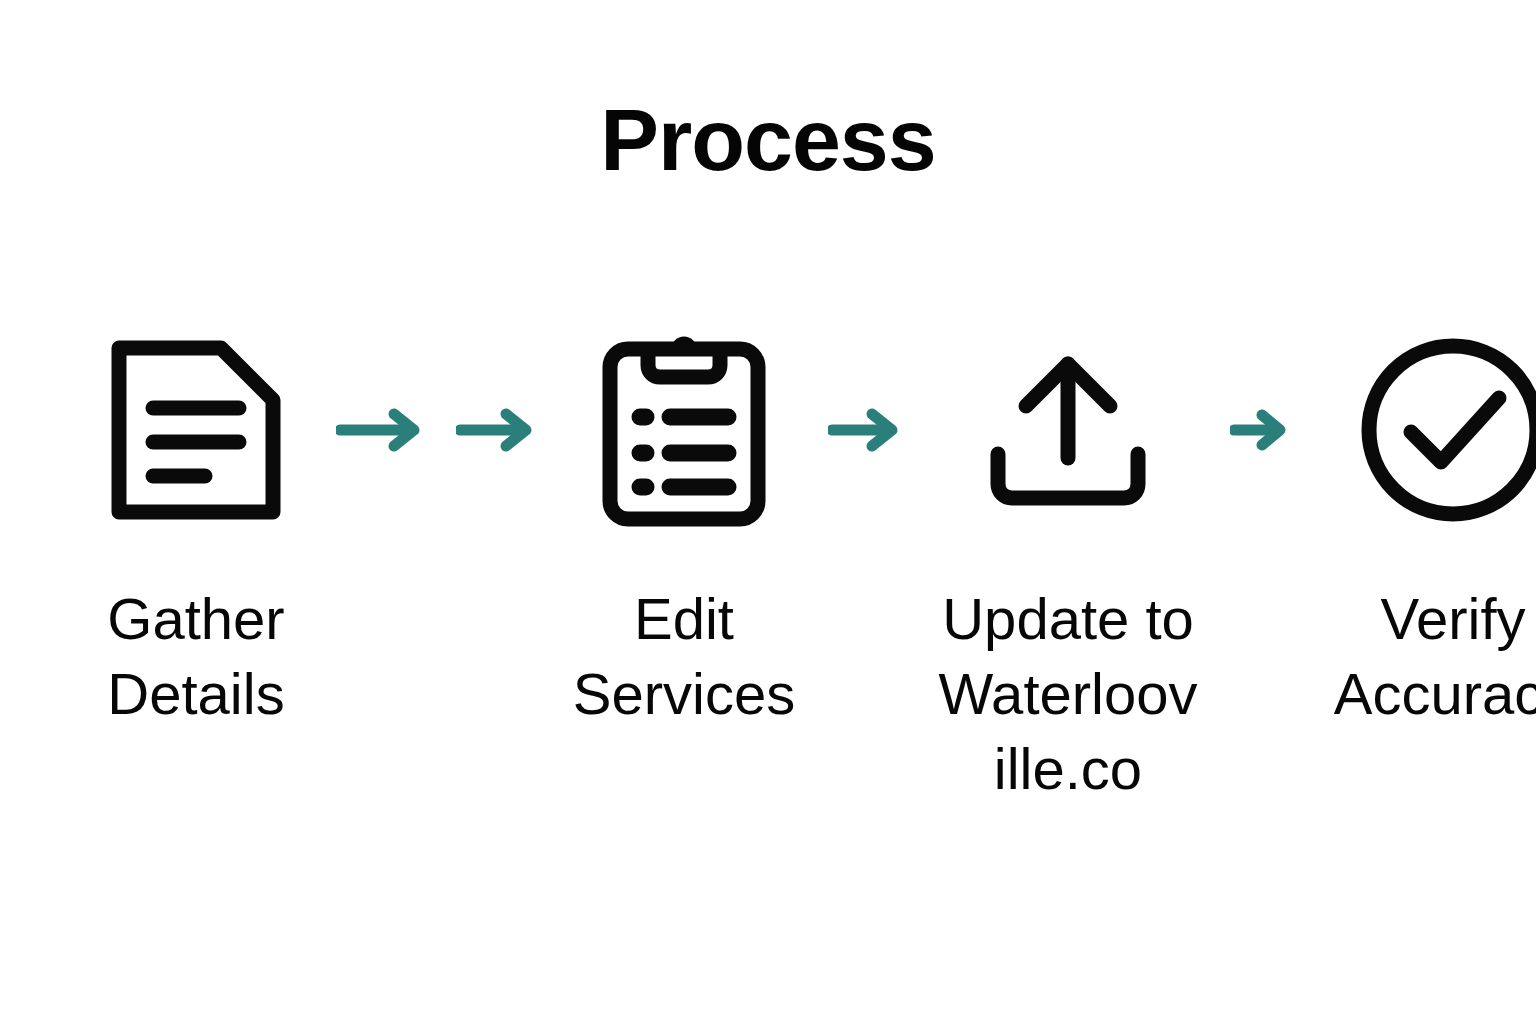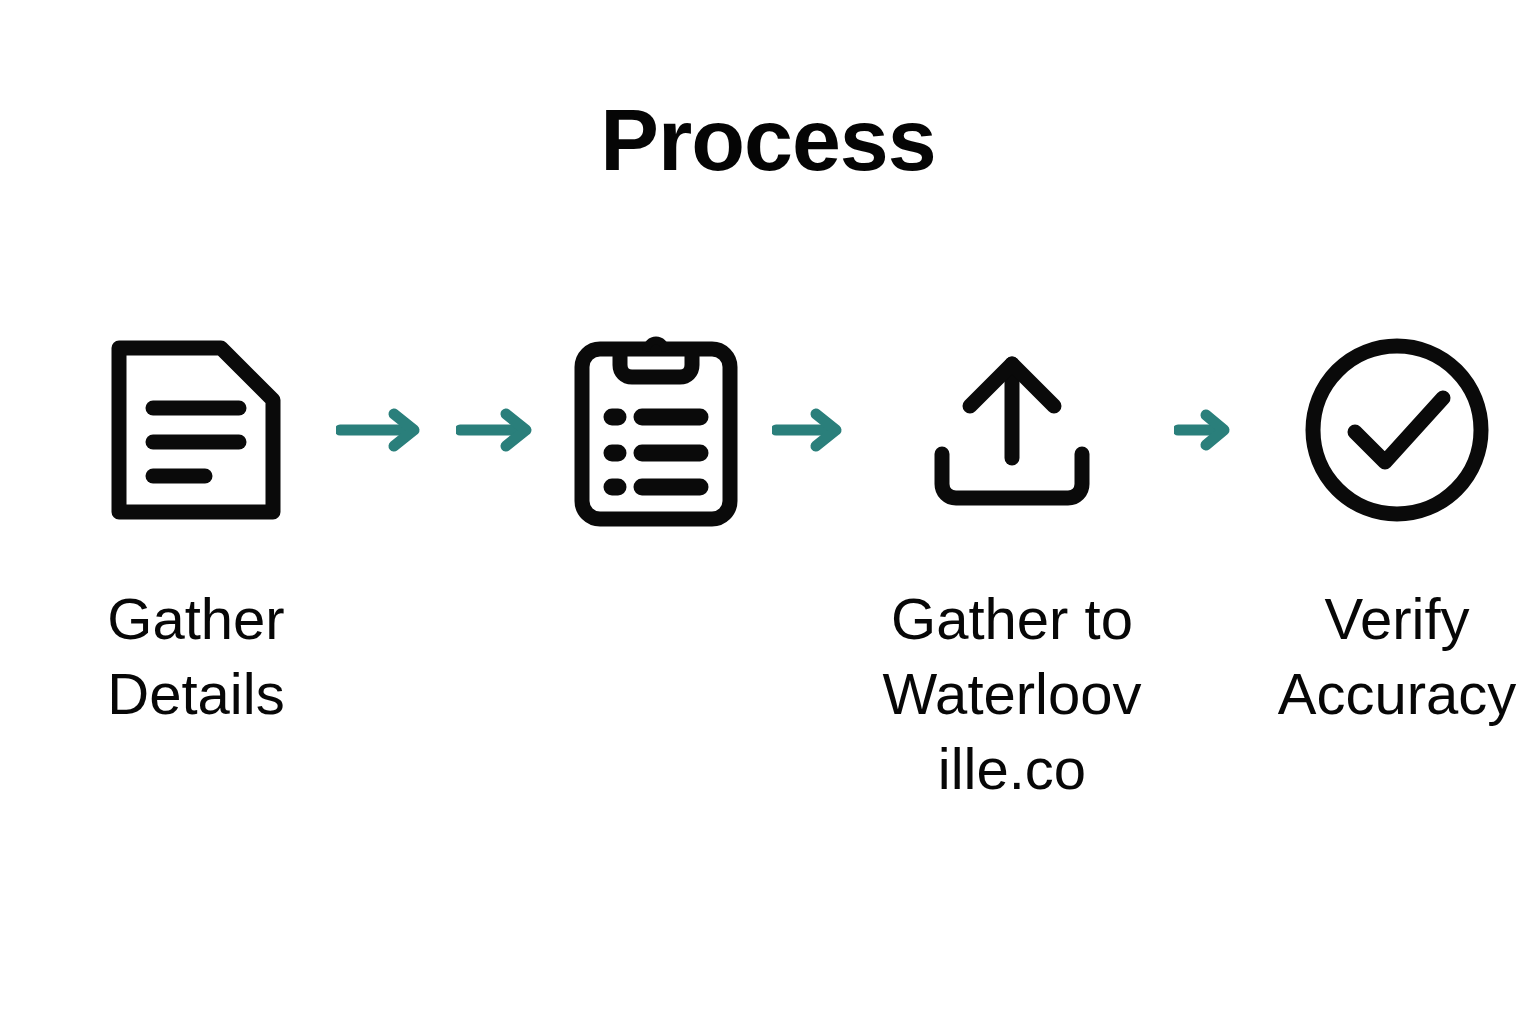--- a/index.html
+++ b/index.html
@@ -139,38 +139,39 @@
           <path d="M52 20 V36 C52 43 57 48 64 48 H112 C119 48 124 43 124 36 V20" fill="none" stroke="#0a0a0a" stroke-width="15" stroke-linejoin="round"></path>
           <path d="M78 22 C80 8 96 8 98 22" fill="#0a0a0a" stroke="#0a0a0a" stroke-width="8" stroke-linejoin="round"></path>
           <line x1="44" y1="88" x2="50" y2="88" stroke="#0a0a0a" stroke-width="17" stroke-linecap="round"></line>
           <line x1="74" y1="88" x2="132" y2="88" stroke="#0a0a0a" stroke-width="17" stroke-linecap="round"></line>
           <line x1="44" y1="124" x2="50" y2="124" stroke="#0a0a0a" stroke-width="17" stroke-linecap="round"></line>
           <line x1="74" y1="124" x2="132" y2="124" stroke="#0a0a0a" stroke-width="17" stroke-linecap="round"></line>
           <line x1="44" y1="158" x2="50" y2="158" stroke="#0a0a0a" stroke-width="17" stroke-linecap="round"></line>
           <line x1="74" y1="158" x2="132" y2="158" stroke="#0a0a0a" stroke-width="17" stroke-linecap="round"></line>
         </svg>
       </div>
+      <div class="step-label">Edit Services</div>
     </div>
 
     <div class="arrow">
       <svg width="78" height="48" viewBox="0 0 78 48" fill="none" aria-hidden="true">
         <line x1="4" y1="24" x2="60" y2="24" stroke="#2a7f7b" stroke-width="11" stroke-linecap="round"></line>
         <polyline points="44,8 64,24 44,40" fill="none" stroke="#2a7f7b" stroke-width="11" stroke-linecap="round" stroke-linejoin="round"></polyline>
       </svg>
     </div>
 
     <div class="step step-4">
       <div class="icon-box">
         <svg width="172" height="160" viewBox="0 0 172 160" fill="none" aria-hidden="true">
           <line x1="86" y1="14" x2="86" y2="108" stroke="#0a0a0a" stroke-width="15" stroke-linecap="round"></line>
           <polyline points="44,56 86,14 128,56" fill="none" stroke="#0a0a0a" stroke-width="15" stroke-linecap="round" stroke-linejoin="round"></polyline>
           <path d="M16 104 V134 C16 142 22 148 30 148 H142 C150 148 156 142 156 134 V104" fill="none" stroke="#0a0a0a" stroke-width="15" stroke-linecap="round" stroke-linejoin="round"></path>
         </svg>
       </div>
-      <div class="step-label">Gather to Waterlooville.co</div>
+      <div class="step-label">Update to Waterlooville.co</div>
     </div>
 
     <div class="arrow">
       <svg width="64" height="48" viewBox="0 0 64 48" fill="none" aria-hidden="true">
         <line x1="4" y1="24" x2="46" y2="24" stroke="#2a7f7b" stroke-width="11" stroke-linecap="round"></line>
         <polyline points="32,9 50,24 32,39" fill="none" stroke="#2a7f7b" stroke-width="11" stroke-linecap="round" stroke-linejoin="round"></polyline>
       </svg>
     </div>
 
     <div class="step step-5">

